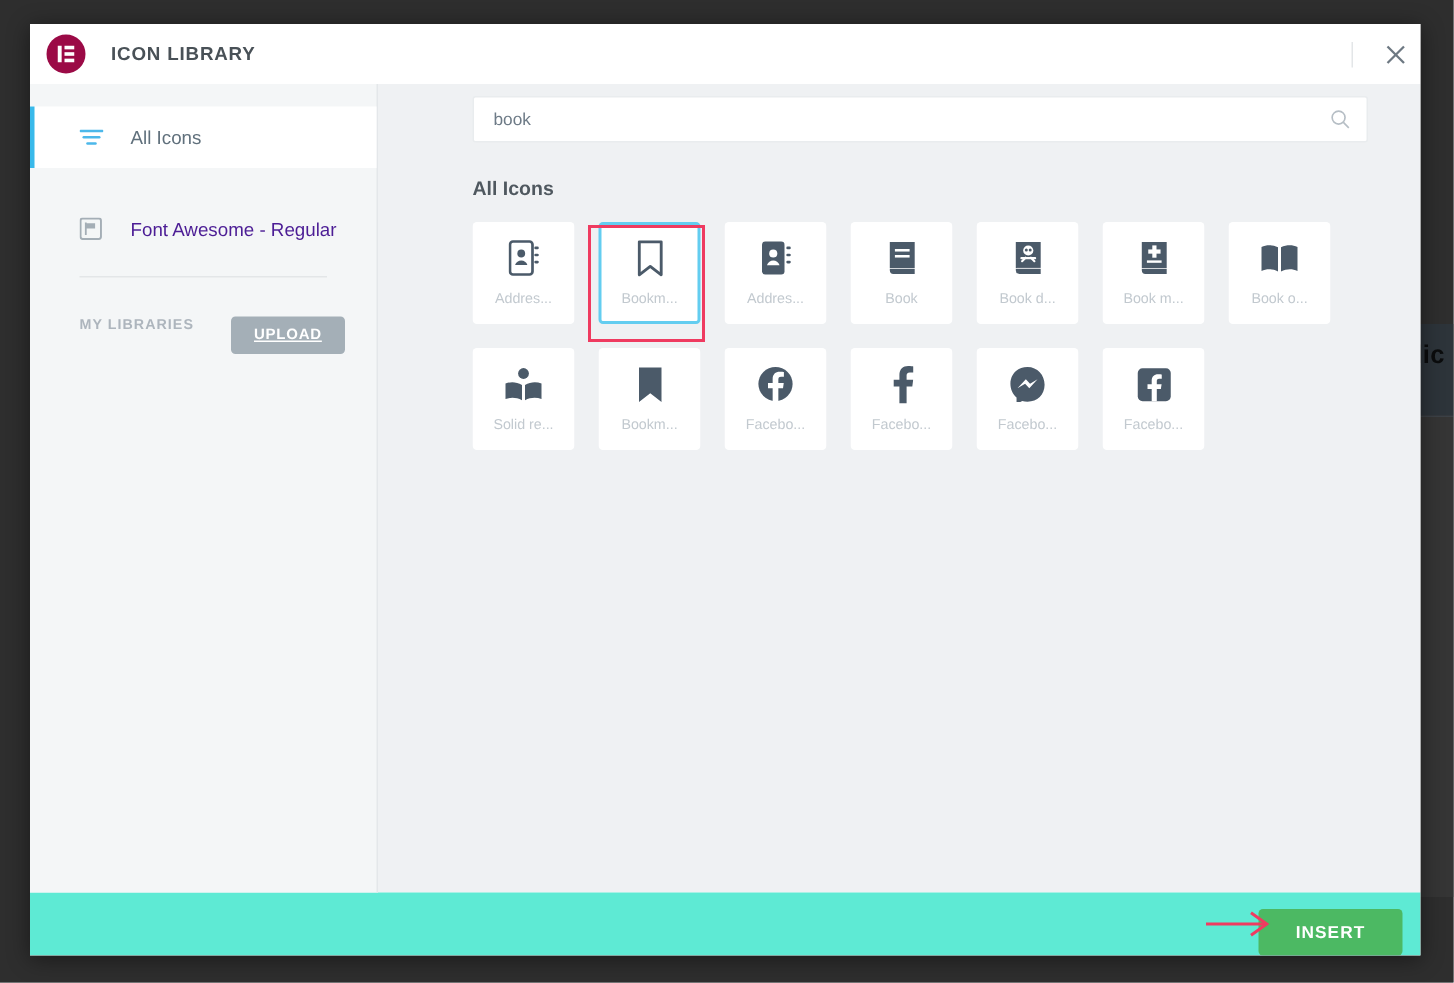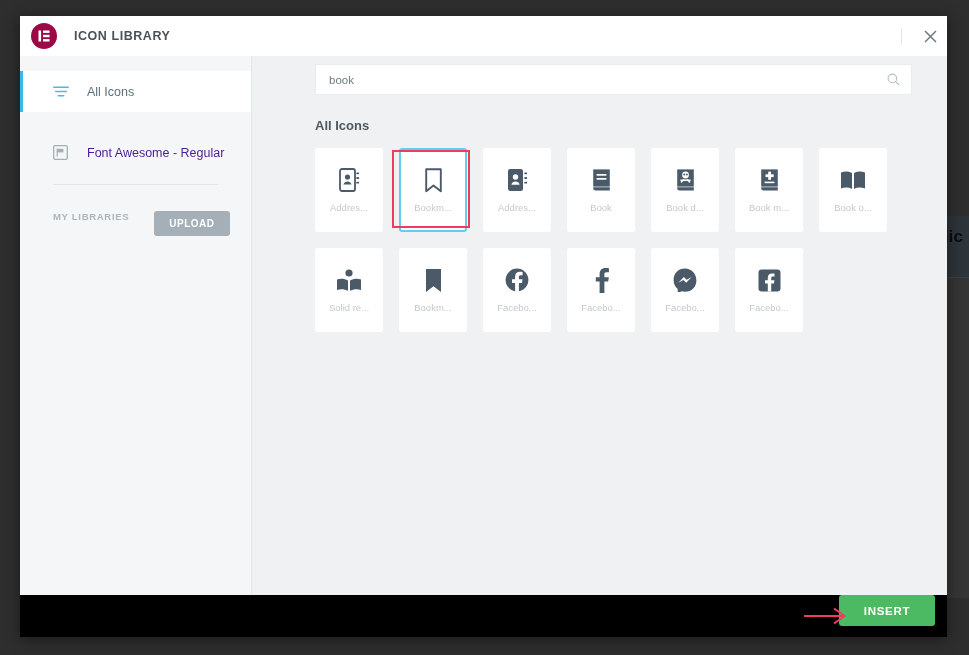--- a/index.html
+++ b/index.html
@@ -197,20 +197,21 @@
     background: #a4afb7;
     color: #ffffff;
     font-size: 10px;
     font-weight: bold;
     letter-spacing: .5px;
     padding: 7px 15px;
     border-radius: 3px;
     cursor: pointer;
     border: none;
     font-family: "Liberation Sans", sans-serif;
+    text-decoration: underline;
   }
 
   
   #content {
     flex: 1;
     padding: 8px 35px 0 63px;
     min-width: 0;
     box-sizing: border-box;
     overflow: hidden;
   }
@@ -248,21 +249,21 @@
     color: #4f585f;
   }
   #icon-grid {
     margin-top: 15px;
     display: grid;
     grid-template-columns: repeat(7, 68px);
     gap: 16px;
   }
   .icon-tile {
     width: 68px;
-    height: 84px;
+    height: 68px;
     background: #ffffff;
     border-radius: 3px;
     border: 2px solid transparent;
     box-sizing: border-box;
     display: flex;
     flex-direction: column;
     align-items: center;
     justify-content: center;
     cursor: pointer;
     position: relative;
@@ -297,23 +298,23 @@
     border: 2px solid #ef3b60;
     box-sizing: border-box;
     pointer-events: none;
     z-index: 30;
   }
 
   
   #modal-footer {
     height: 42px;
     min-height: 42px;
-    background: #000000;
-    display: flex;
-    align-items: flex-start;
+    background: #5eead4;
+    display: flex;
+    align-items: flex-end;
     justify-content: flex-end;
     padding-right: 12px;
   }
   #insert-button {
     background: #4cb963;
     color: #ffffff;
     font-size: 11.5px;
     font-weight: bold;
     letter-spacing: .7px;
     border: none;

